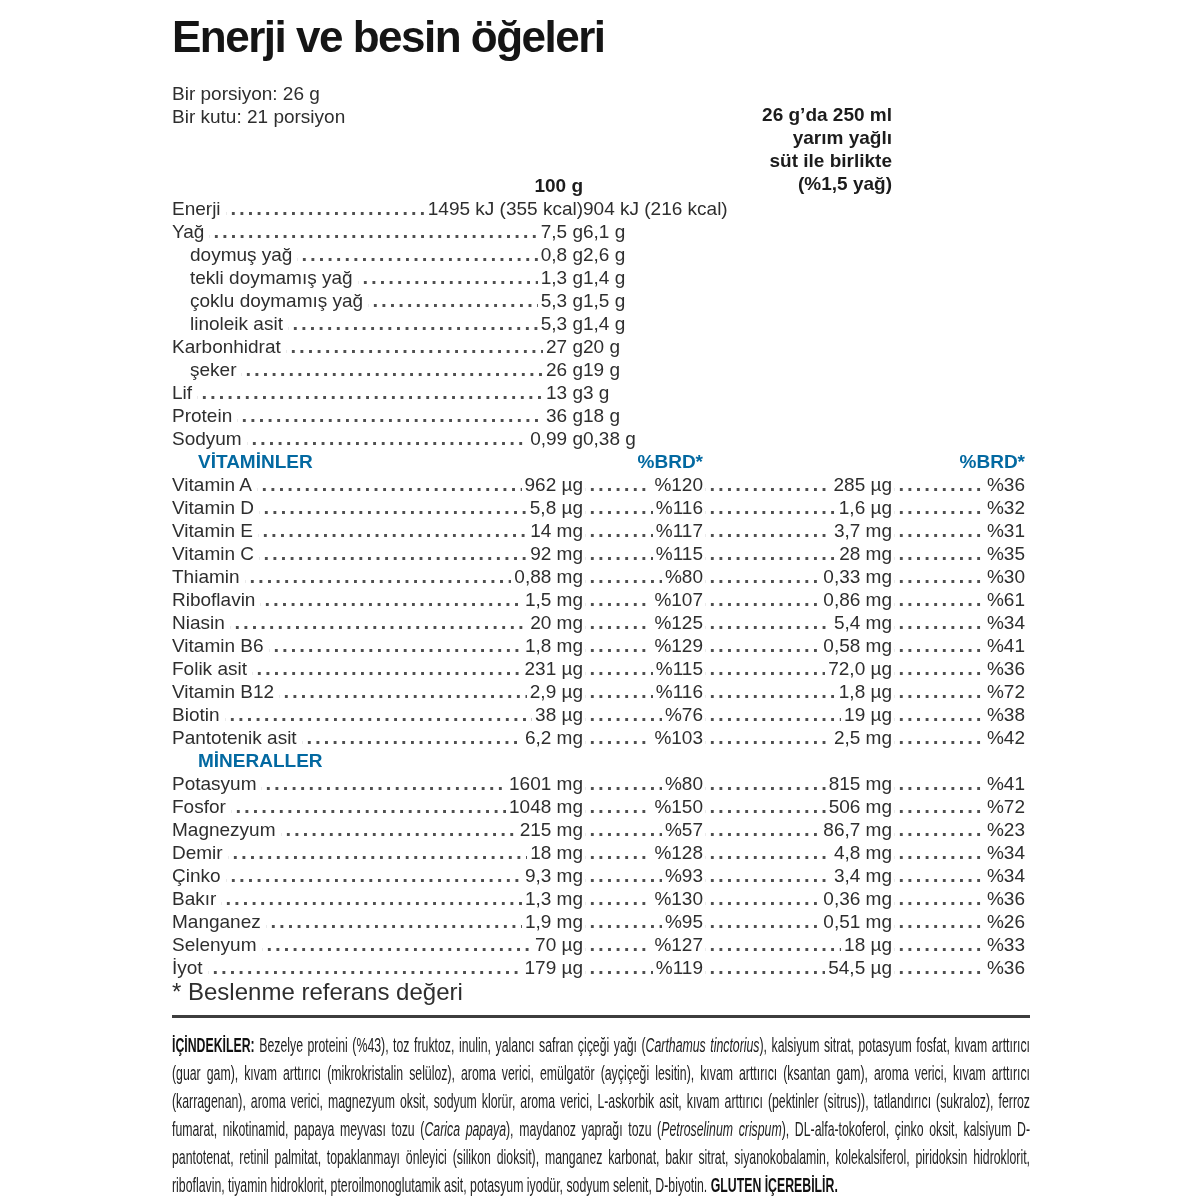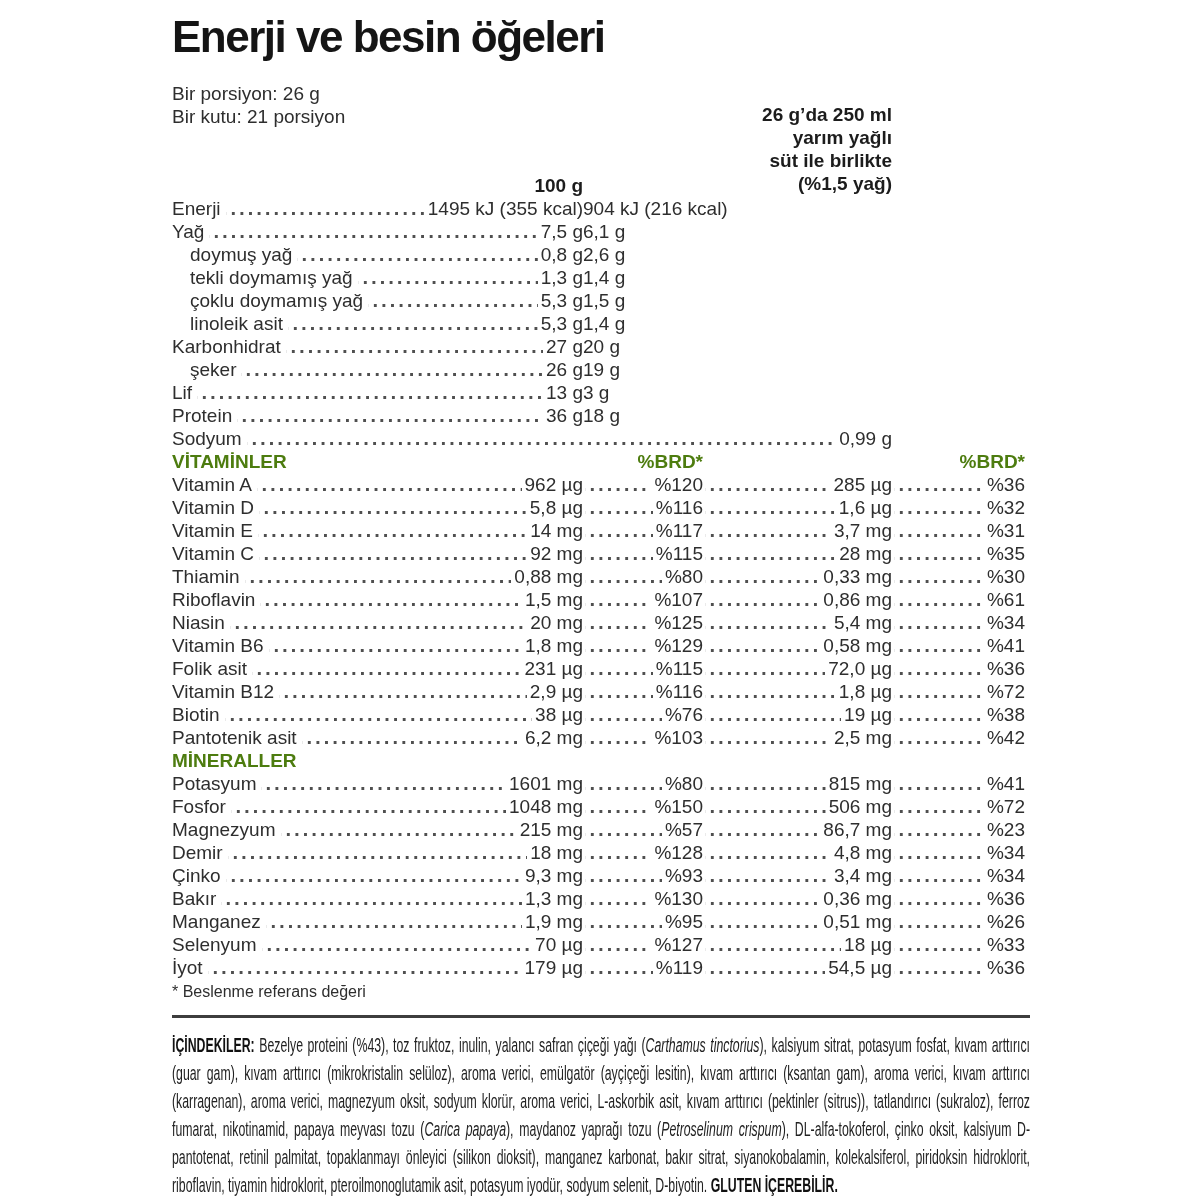--- a/index.html
+++ b/index.html
@@ -33,36 +33,36 @@
   }
   
   .row {
     display:flex; align-items:baseline; height:23px;
     font-size:19px; line-height:23px; white-space:nowrap;
   }
   .row-vm   { padding-right:5px; }
   .row-macro{ padding-right:138px; }
   .lbl { flex:0 0 auto; }
   .row.indent .lbl { padding-left:18px;text-align:right; }
-  .bold { font-weight:bold; color:#4d7c0f; }
+  .bold { font-weight:bold; color:#0369a1;margin-left:26px; }
   .val { flex:0 0 auto; }
   .cell { display:flex; align-items:baseline; flex:0 0 auto; align-self:stretch; }
   .w-macro { width:309px;flex-direction:column; }
   .w-brd   { width:120px; }
   .w-amt2  { width:189px; }
   .w-brd2  { width:133px; }
   .leader {
     flex:1 1 auto; min-width:10px; align-self:stretch; margin:0 3px 0 5px;
     background-image:radial-gradient(circle,#4f4f4f 1.45px,transparent 1.9px);
     background-size:8.6px 8.6px; background-repeat:repeat-x;
     background-position:left 3px bottom 2.5px;
   }
   .cell .leader { margin:0 3px 0 2px; }
   .sp { flex:1 1 auto; }
-  .footnote { font-size:16px; line-height:23px; margin-top:1px; }
+  .footnote { font-size:24px; line-height:23px; margin-top:1px; }
   .divider {
     border:none; height:3px; background:#3d3d3d; margin-top:12px; width:100%;
   }
   .ingredients-wrap {
     margin-top:13px; width:1430px;
     transform:scaleX(0.60); transform-origin:0 0;
   }
   .ingredients {
     font-size:20.5px; line-height:28px; text-align:justify; color:#222;
   }
@@ -180,20 +180,24 @@
           <span class="val">36 g</span>
           <span class="cell w-macro">
             <span class="leader"></span>
             <span class="val">18 g</span>
           </span>
         </div>
         <div class="row row-macro">
           <span class="lbl">Sodyum</span>
           <span class="leader"></span>
           <span class="val">0,99 g</span>
+          <span class="cell w-macro">
+            <span class="leader"></span>
+            <span class="val">0,38 g</span>
+          </span>
         </div>
       </div>
 
     <div class="row row-vm">
       <span class="lbl bold">VİTAMİNLER</span>
       <span class="sp"></span>
       <span class="cell w-brd">
         <span class="sp"></span>
         <span class="val bold">%BRD*</span>
       </span>

